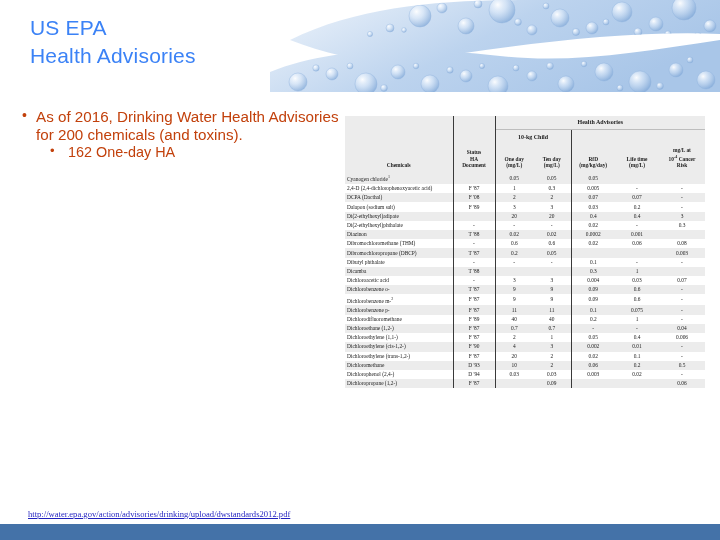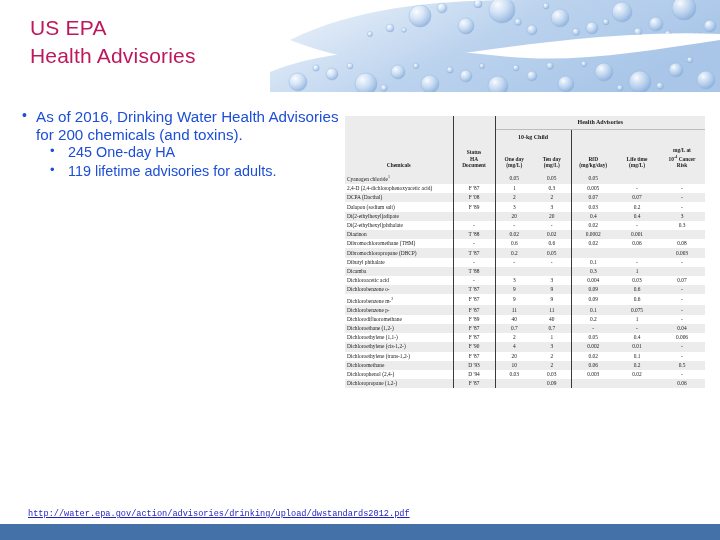--- a/index.html
+++ b/index.html
@@ -12,29 +12,29 @@
   
   .banner{
     position:absolute;top:0;left:270px;width:450px;height:92px;
     overflow:hidden;pointer-events:none;
   }
   .banner svg{display:block;}
 
   
   .title{
     position:absolute;left:30px;top:14px;width:300px;
-    color:#be185d;font-size:21px;line-height:1.32;font-weight:400;
+    color:#3b82f6;font-size:21px;line-height:1.32;font-weight:400;
     letter-spacing:.2px;
   }
   .title .l2{display:block;}
 
   
   .content{
     position:absolute;left:14px;top:108px;width:330px;
-    color:#1d4ed8;
+    color:#c2410c;
   }
   ul.lvl1{margin:0;padding:0;list-style:none;}
   ul.lvl1 > li{
     position:relative;padding-left:22px;font-size:15.2px;line-height:1.16;
     margin-bottom:1px;
   }
   ul.lvl1 > li::before{
     content:"\2022";position:absolute;left:8px;top:-1px;font-size:14px;
   }
   ul.lvl2{margin:0;padding:0;list-style:none;}
@@ -77,21 +77,21 @@
   tbody tr:nth-child(odd) td{background:#ececec;}
   tbody tr:nth-child(even) td{background:#ffffff;}
   td.name{text-align:left;padding-left:2px;}
   td.num{text-align:center;}
   .sup{font-size:4px;vertical-align:super;}
 
   
   .footer-link{
     position:absolute;left:28px;top:509px;
     color:#1f1fbf;font-size:8.6px;text-decoration:underline;
-    font-family:Liberation Mono, monospace;white-space:nowrap;
+    font-family:Liberation Serif, serif;white-space:nowrap;
   }
   .footer-bar{
     position:absolute;left:0;top:524px;width:720px;height:16px;
     background:#4472a8;
   }
 </style>
 </head>
 <body>
 
 <div class="banner">
@@ -180,22 +180,21 @@
 <div class="title">
   <span class="l1">US EPA</span>
   <span class="l2">Health Advisories</span>
 </div>
 
 <div class="content">
   <ul class="lvl1">
     <li>
       <span>As of 2016, Drinking Water Health Advisories for 200 chemicals (and toxins).</span>
       <ul class="lvl2">
-        <li><span>245 One-day HA</span></li>
-        <li><span>119 lifetime advisories for adults.</span></li>
+        <li><span>162 One-day HA</span></li>
       </ul>
     </li>
   </ul>
 </div>
 
 <div class="tablewrap">
   <table class="epa">
     <colgroup>
       <col style="width:108px">
       <col style="width:42px">

